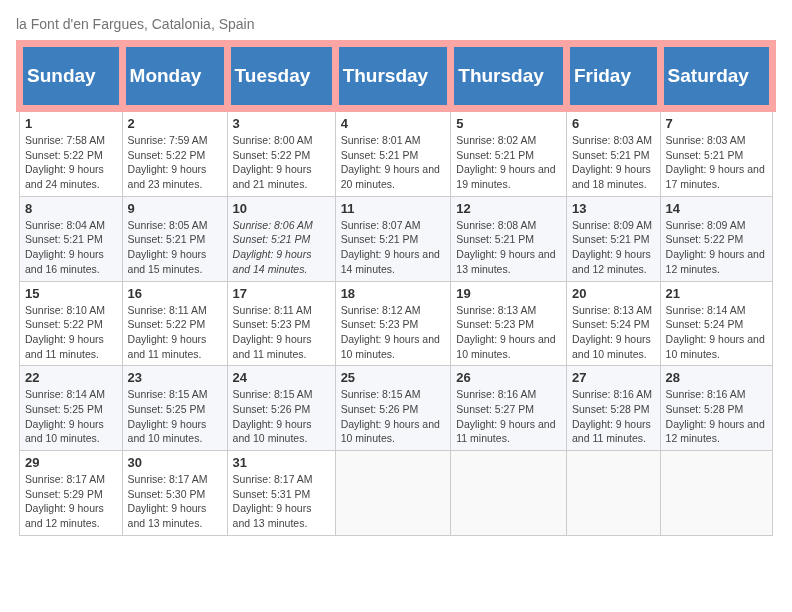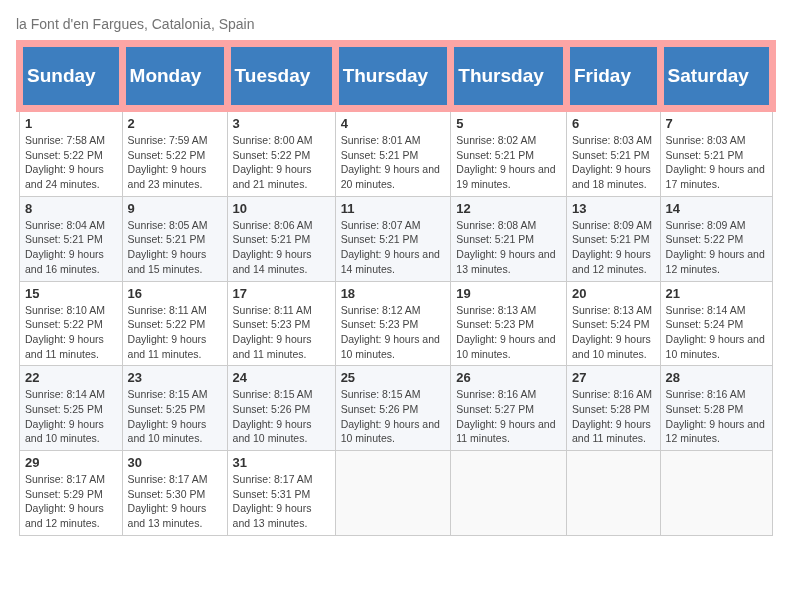--- a/index.html
+++ b/index.html
@@ -160,21 +160,21 @@
 Daylight: 9 hours and 16 minutes.</div>
         </td>
         <td>
           <span class="day-number">9</span>
           <div class="day-detail" style="white-space: pre-line;">Sunrise: 8:05 AM
 Sunset: 5:21 PM
 Daylight: 9 hours and 15 minutes.</div>
         </td>
         <td>
           <span class="day-number">10</span>
-          <div class="day-detail" style="white-space: pre-line;">Sunrise: 8:06 AM
+          <div class="day-detail" style="white-space: pre-line; font-style: italic;">Sunrise: 8:06 AM
 Sunset: 5:21 PM
 Daylight: 9 hours and 14 minutes.</div>
         </td>
         <td>
           <span class="day-number">11</span>
           <div class="day-detail" style="white-space: pre-line;">Sunrise: 8:07 AM
 Sunset: 5:21 PM
 Daylight: 9 hours and 14 minutes.</div>
         </td>
         <td>

